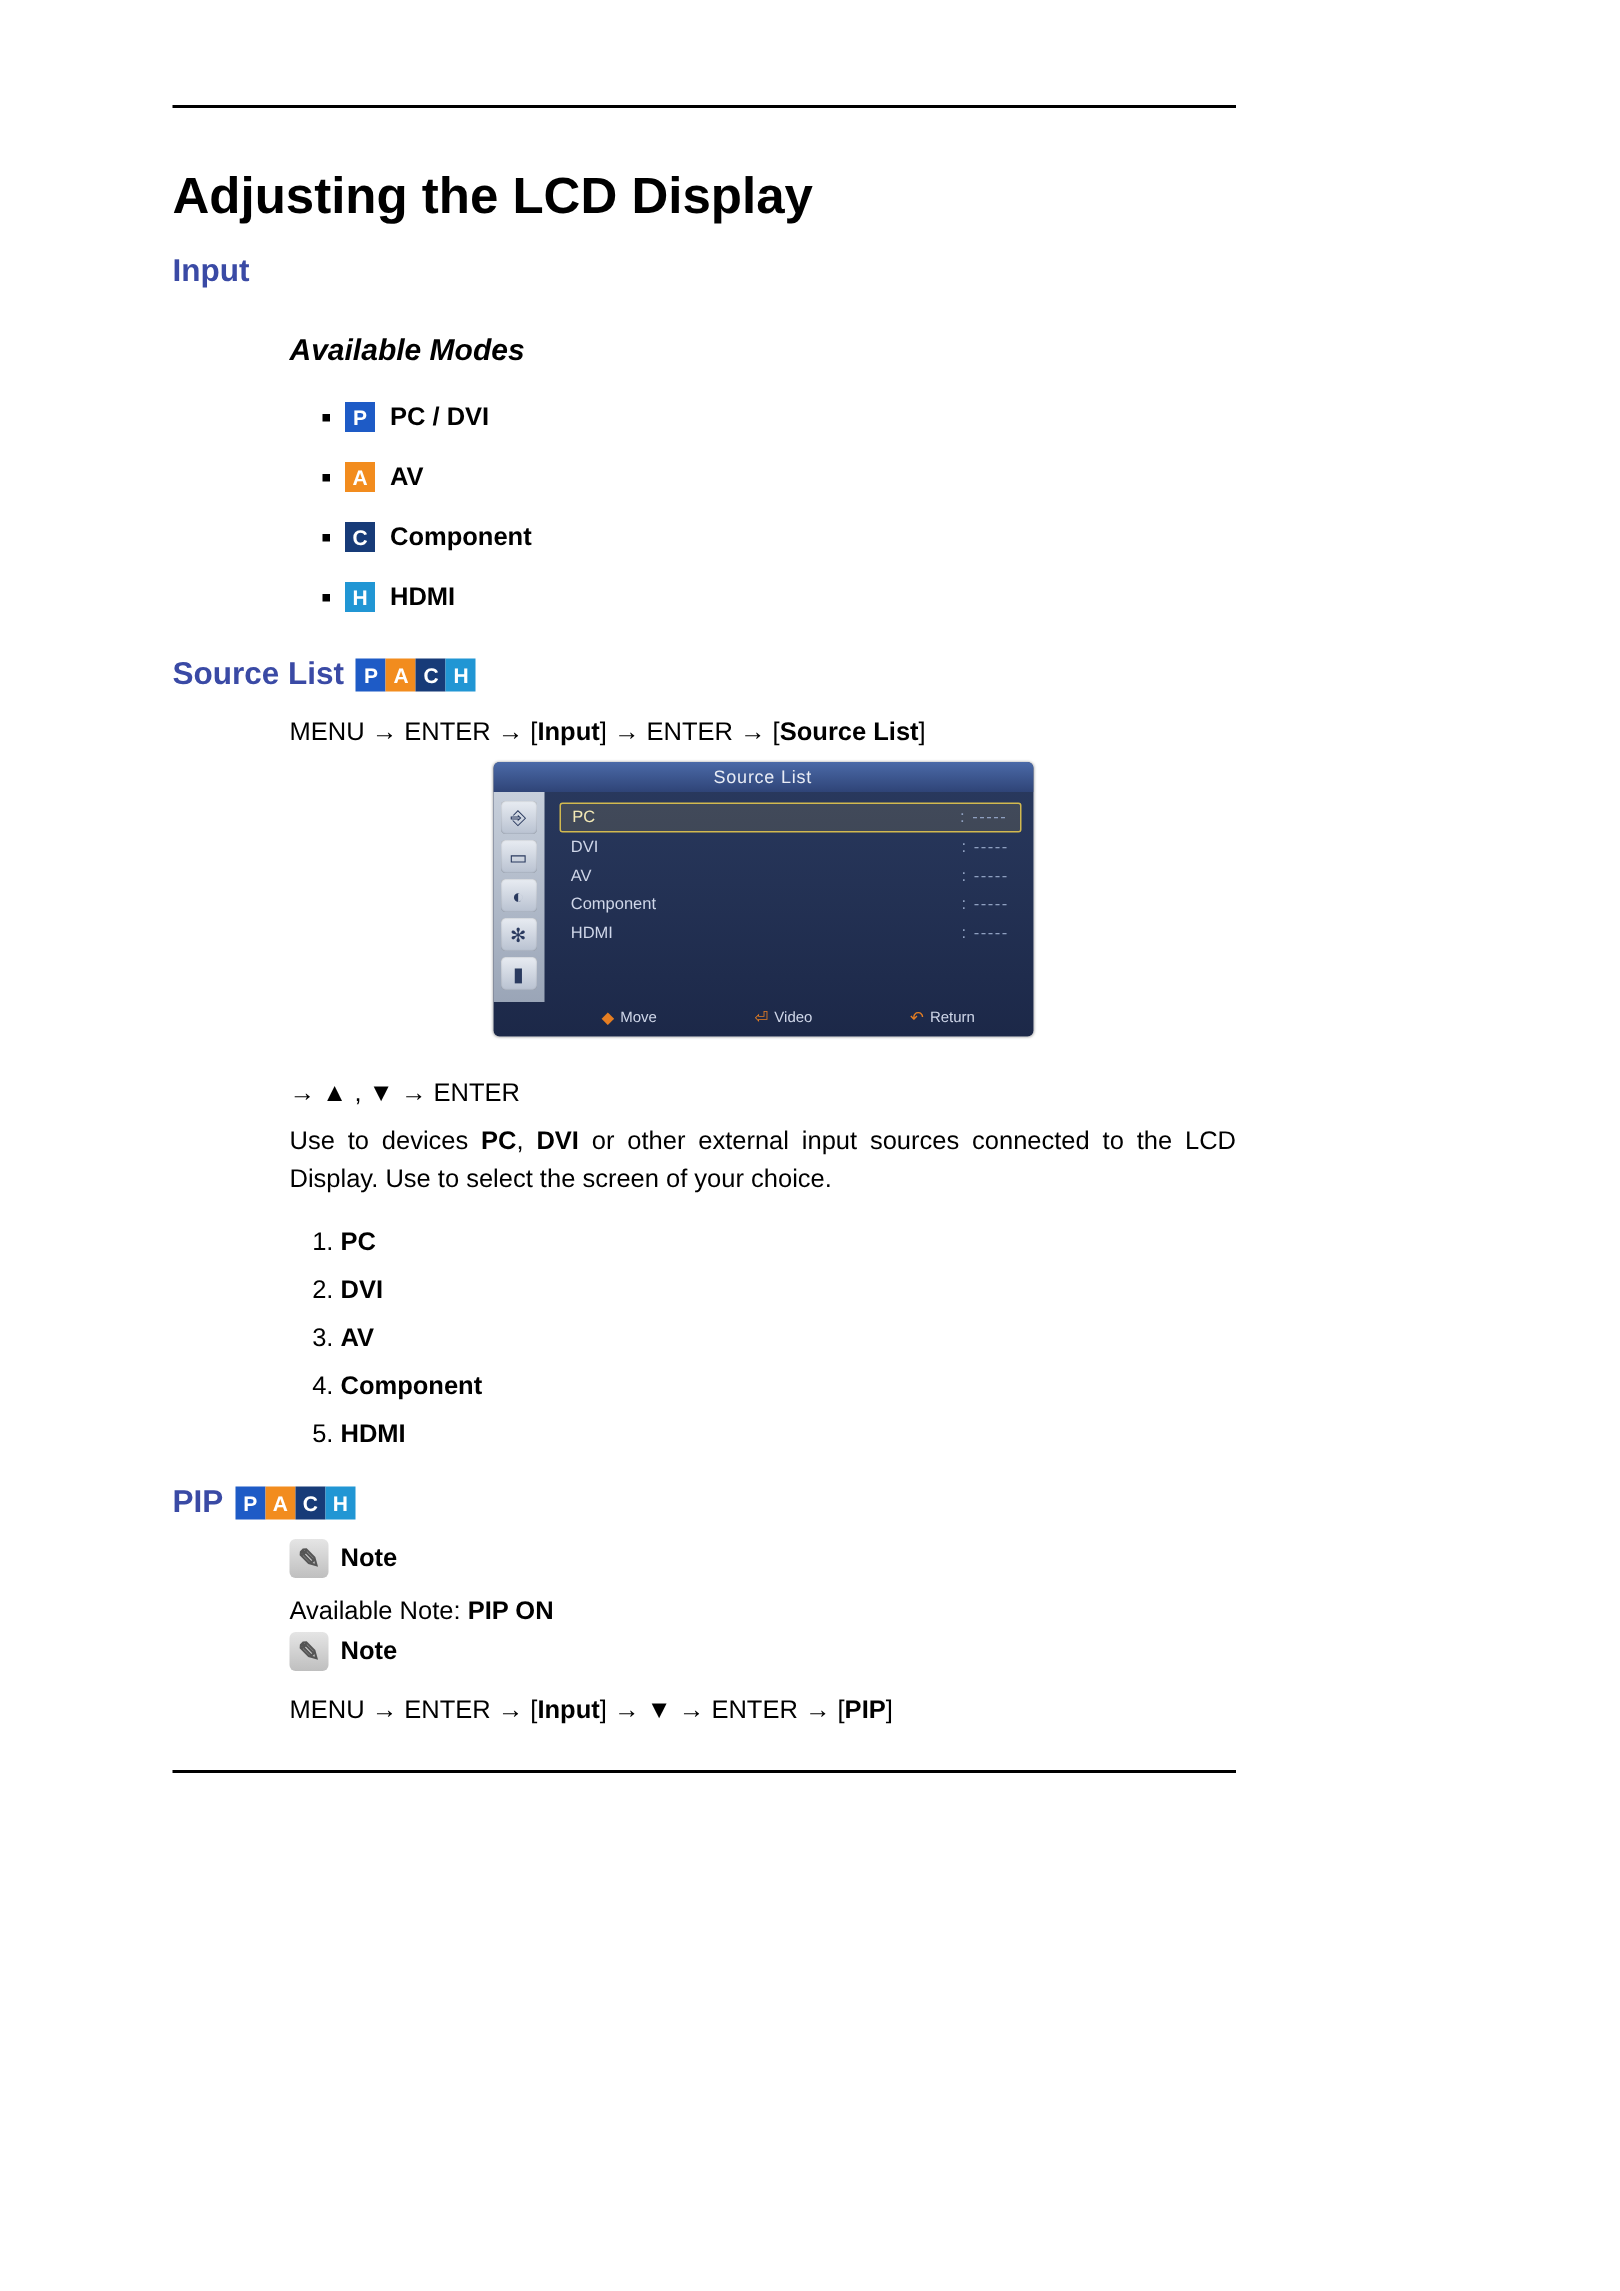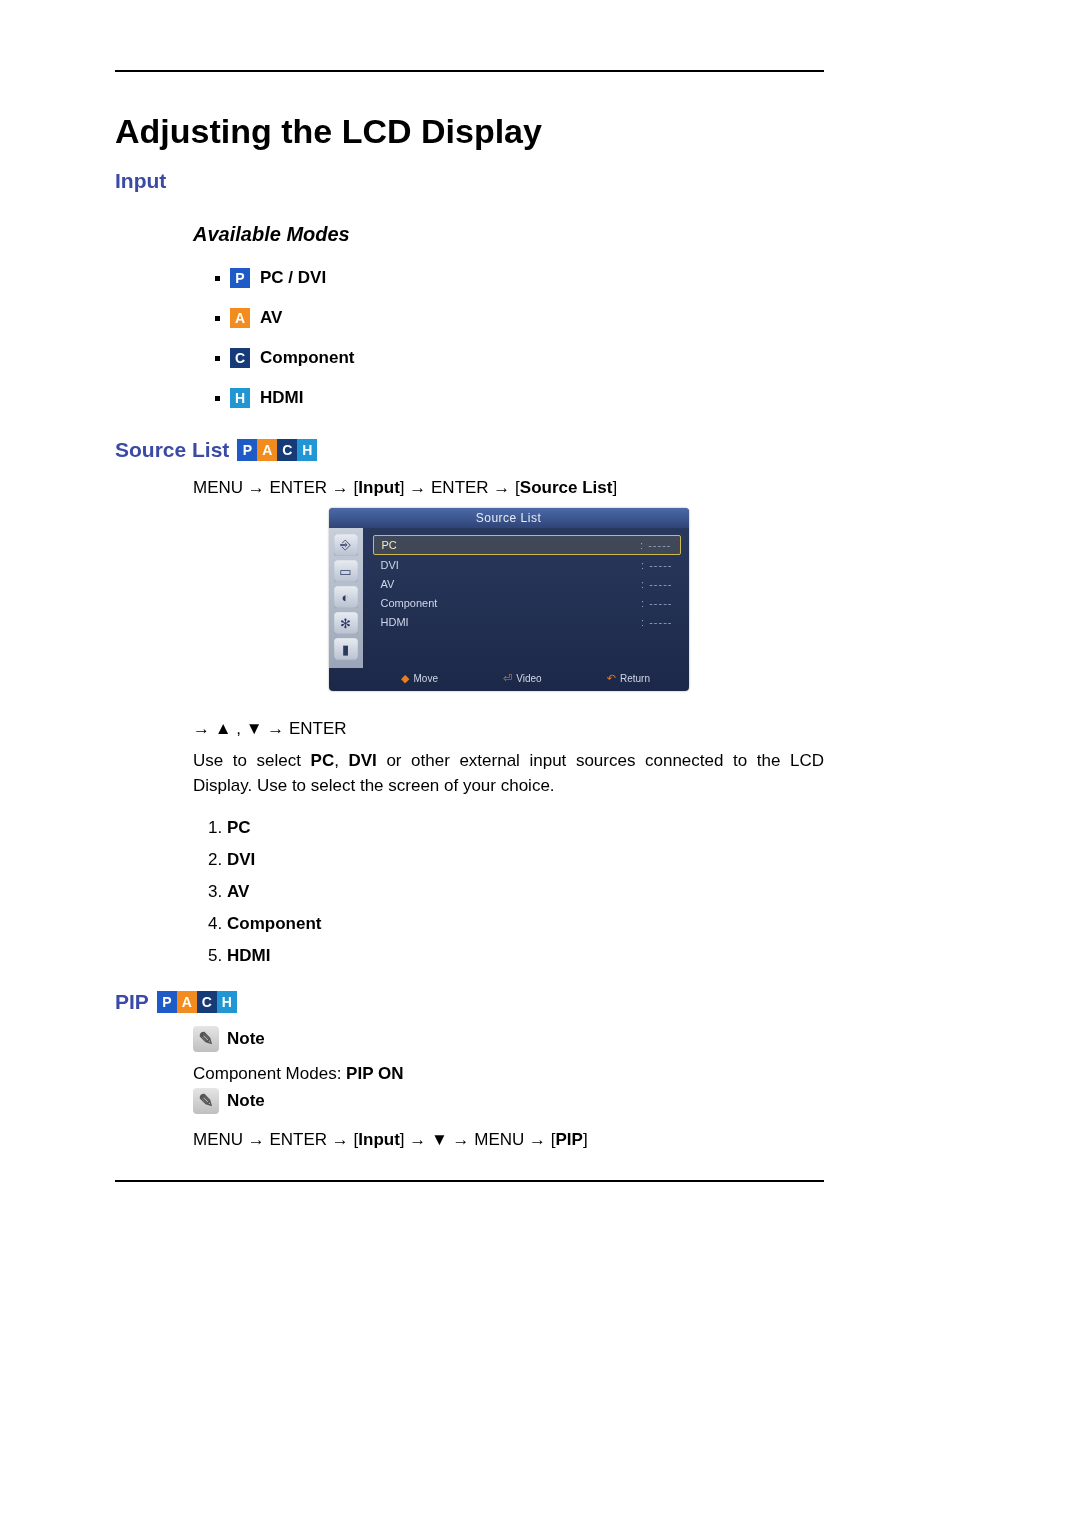--- a/index.html
+++ b/index.html
@@ -294,21 +294,21 @@
               <span class="sym">↶</span>
               <span>Return</span>
             </span>
         </div>
       </div>
     </div>
 
     <p class="nav-path">→ ▲ , ▼ → ENTER</p>
 
     <p class="body">
-      <span>Use to select </span><b>PC</b><span>, </span><b>DVI</b><span> or other external input sources connected to the LCD Display. Use to select the screen of your choice.</span>
+      <span>Use to devices </span><b>PC</b><span>, </span><b>DVI</b><span> or other external input sources connected to the LCD Display. Use to select the screen of your choice.</span>
     </p>
 
     <ol class="numlist">
       <li>PC</li>
       <li>DVI</li>
       <li>AV</li>
       <li>Component</li>
       <li>HDMI</li>
     </ol>
   </div>
@@ -323,29 +323,29 @@
     </span>
   </h2>
 
   <div class="content-indent">
     <div class="note-line">
       <span class="note-ico">✎</span>
       <span>Note</span>
     </div>
 
     <p class="avail-modes-line">
-      <span>Component Modes: </span><b>PIP ON</b>
+      <span>Available Note: </span><b>PIP ON</b>
     </p>
 
     <div class="note-line">
       <span class="note-ico">✎</span>
       <span>Note</span>
     </div>
 
 
 
     <p class="nav-path">
-      <span>MENU → ENTER → [</span><span class="bracket">Input</span><span>] → ▼ → MENU → [</span><span class="bracket">PIP</span><span>]</span>
+      <span>MENU → ENTER → [</span><span class="bracket">Input</span><span>] → ▼ → ENTER → [</span><span class="bracket">PIP</span><span>]</span>
     </p>
   </div>
 
   <hr class="rule-bottom">
 </div>
 
 </body></html>

